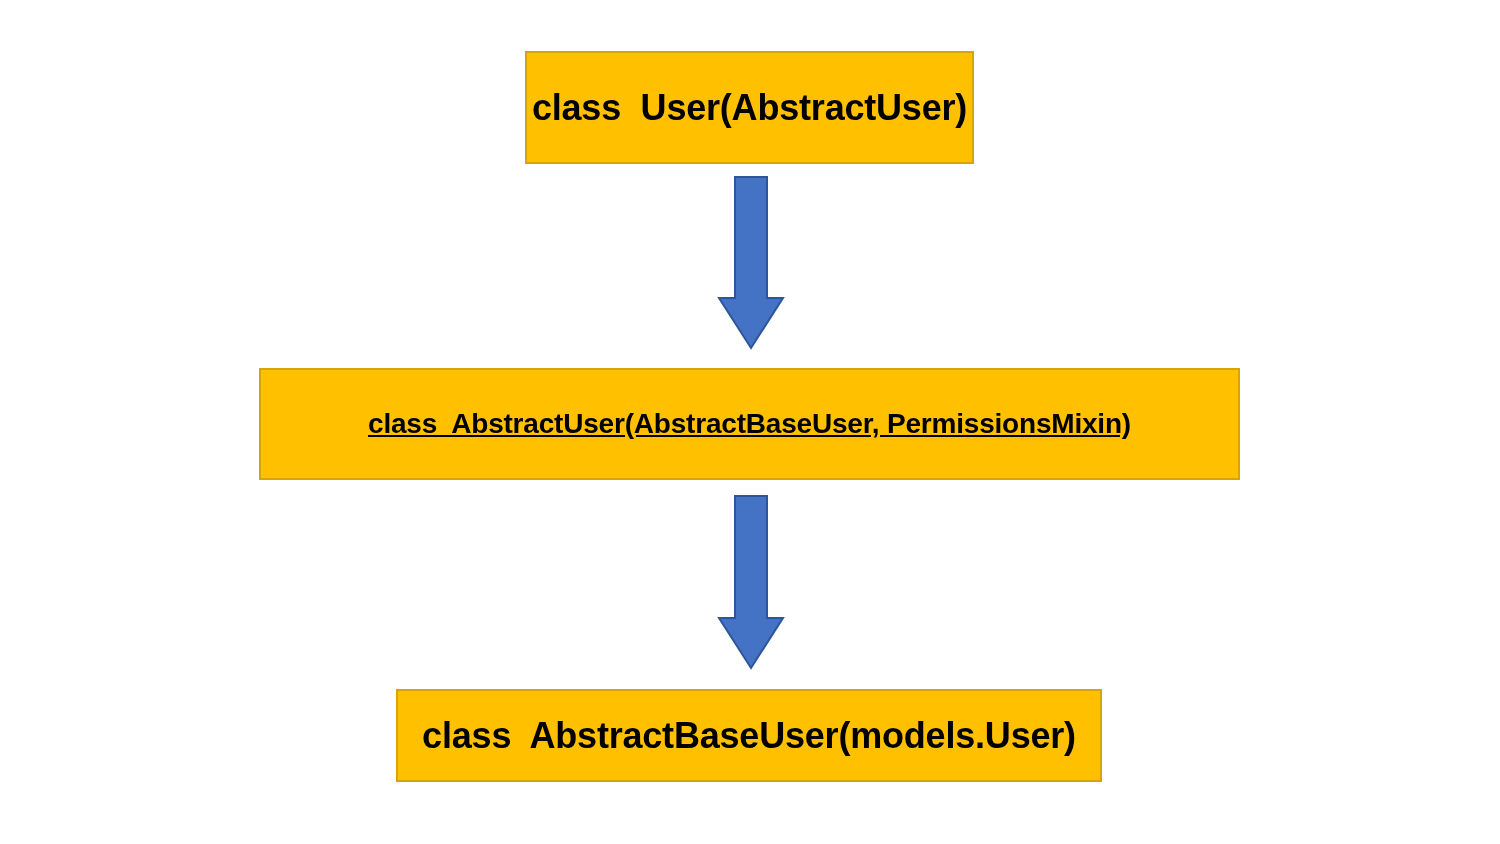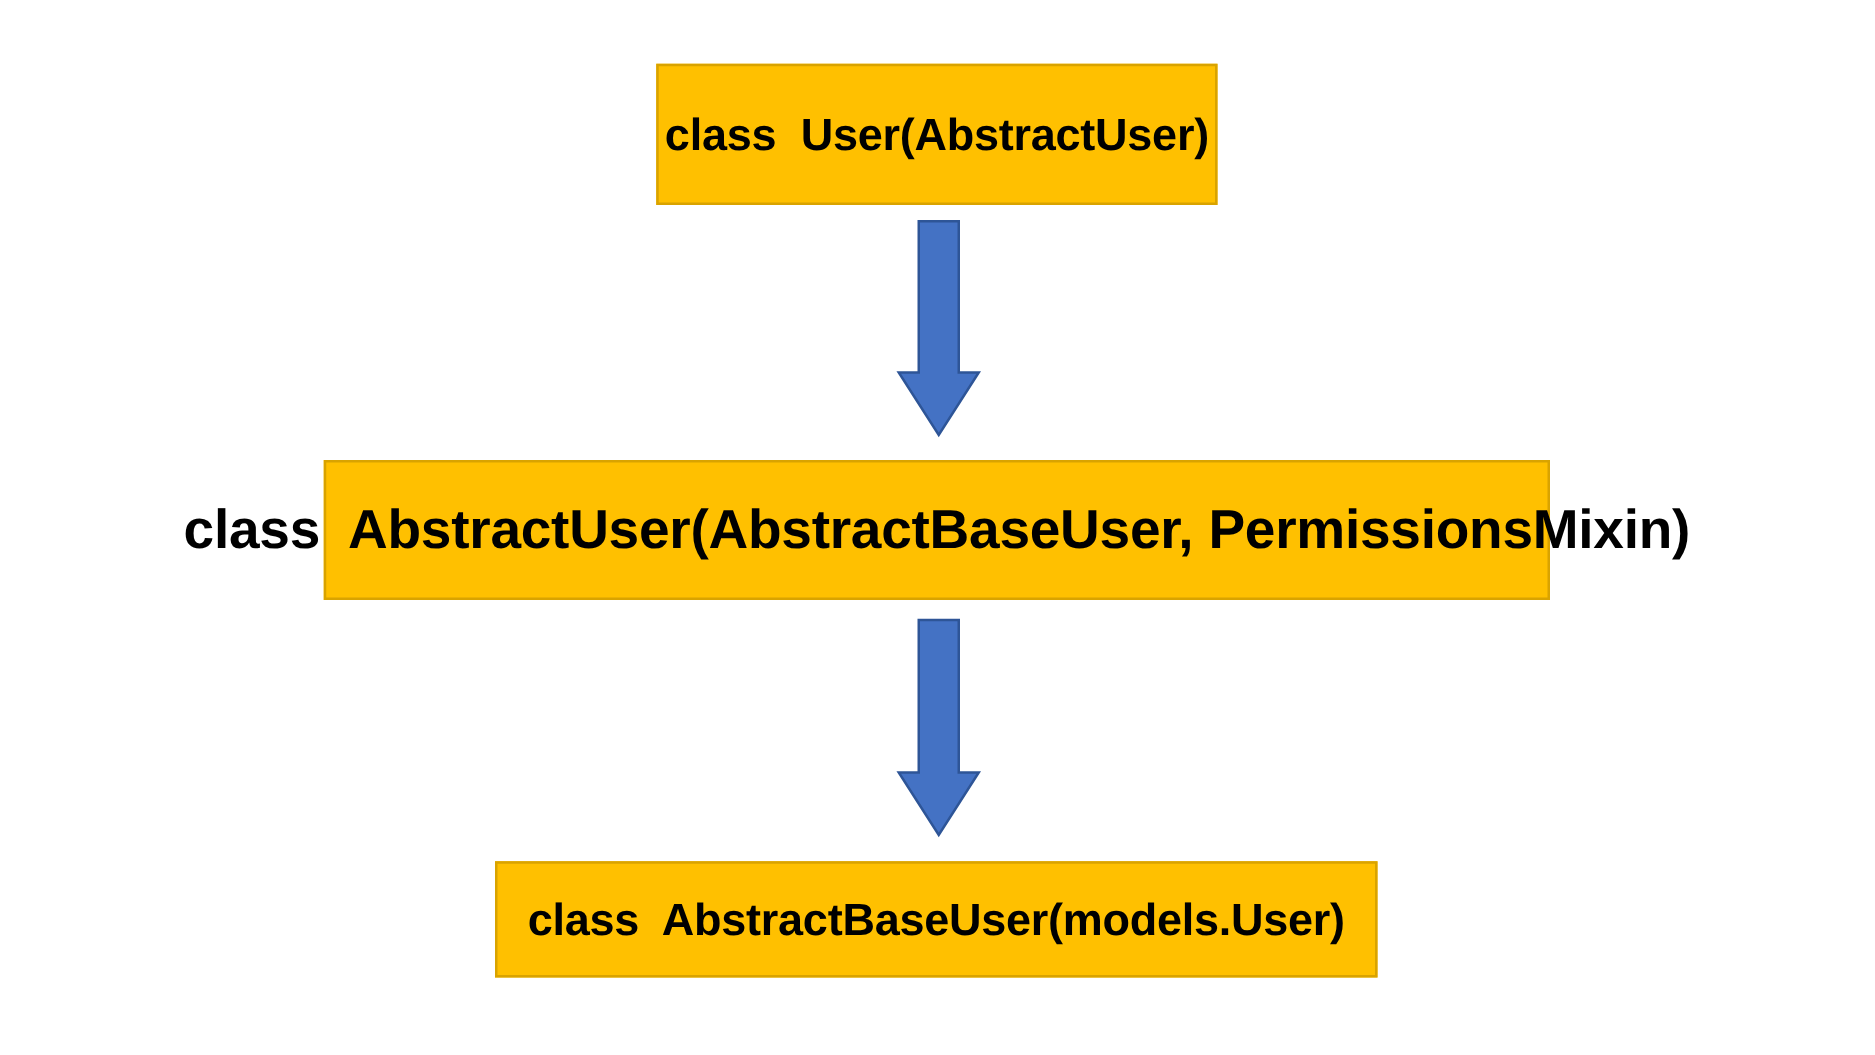--- a/index.html
+++ b/index.html
@@ -46,21 +46,22 @@
   }
 
   
   #box-abstractuser {
     left: 259px;
     top: 368px;
     width: 981px;
     height: 112px;
   }
   #box-abstractuser .label {
-    font-size: 44px;
+    font-size: 28px;
+    text-decoration: underline;
   }
 
   
   #box-abstractbaseuser {
     left: 396px;
     top: 689px;
     width: 706px;
     height: 93px;
   }
   #box-abstractbaseuser .label {

